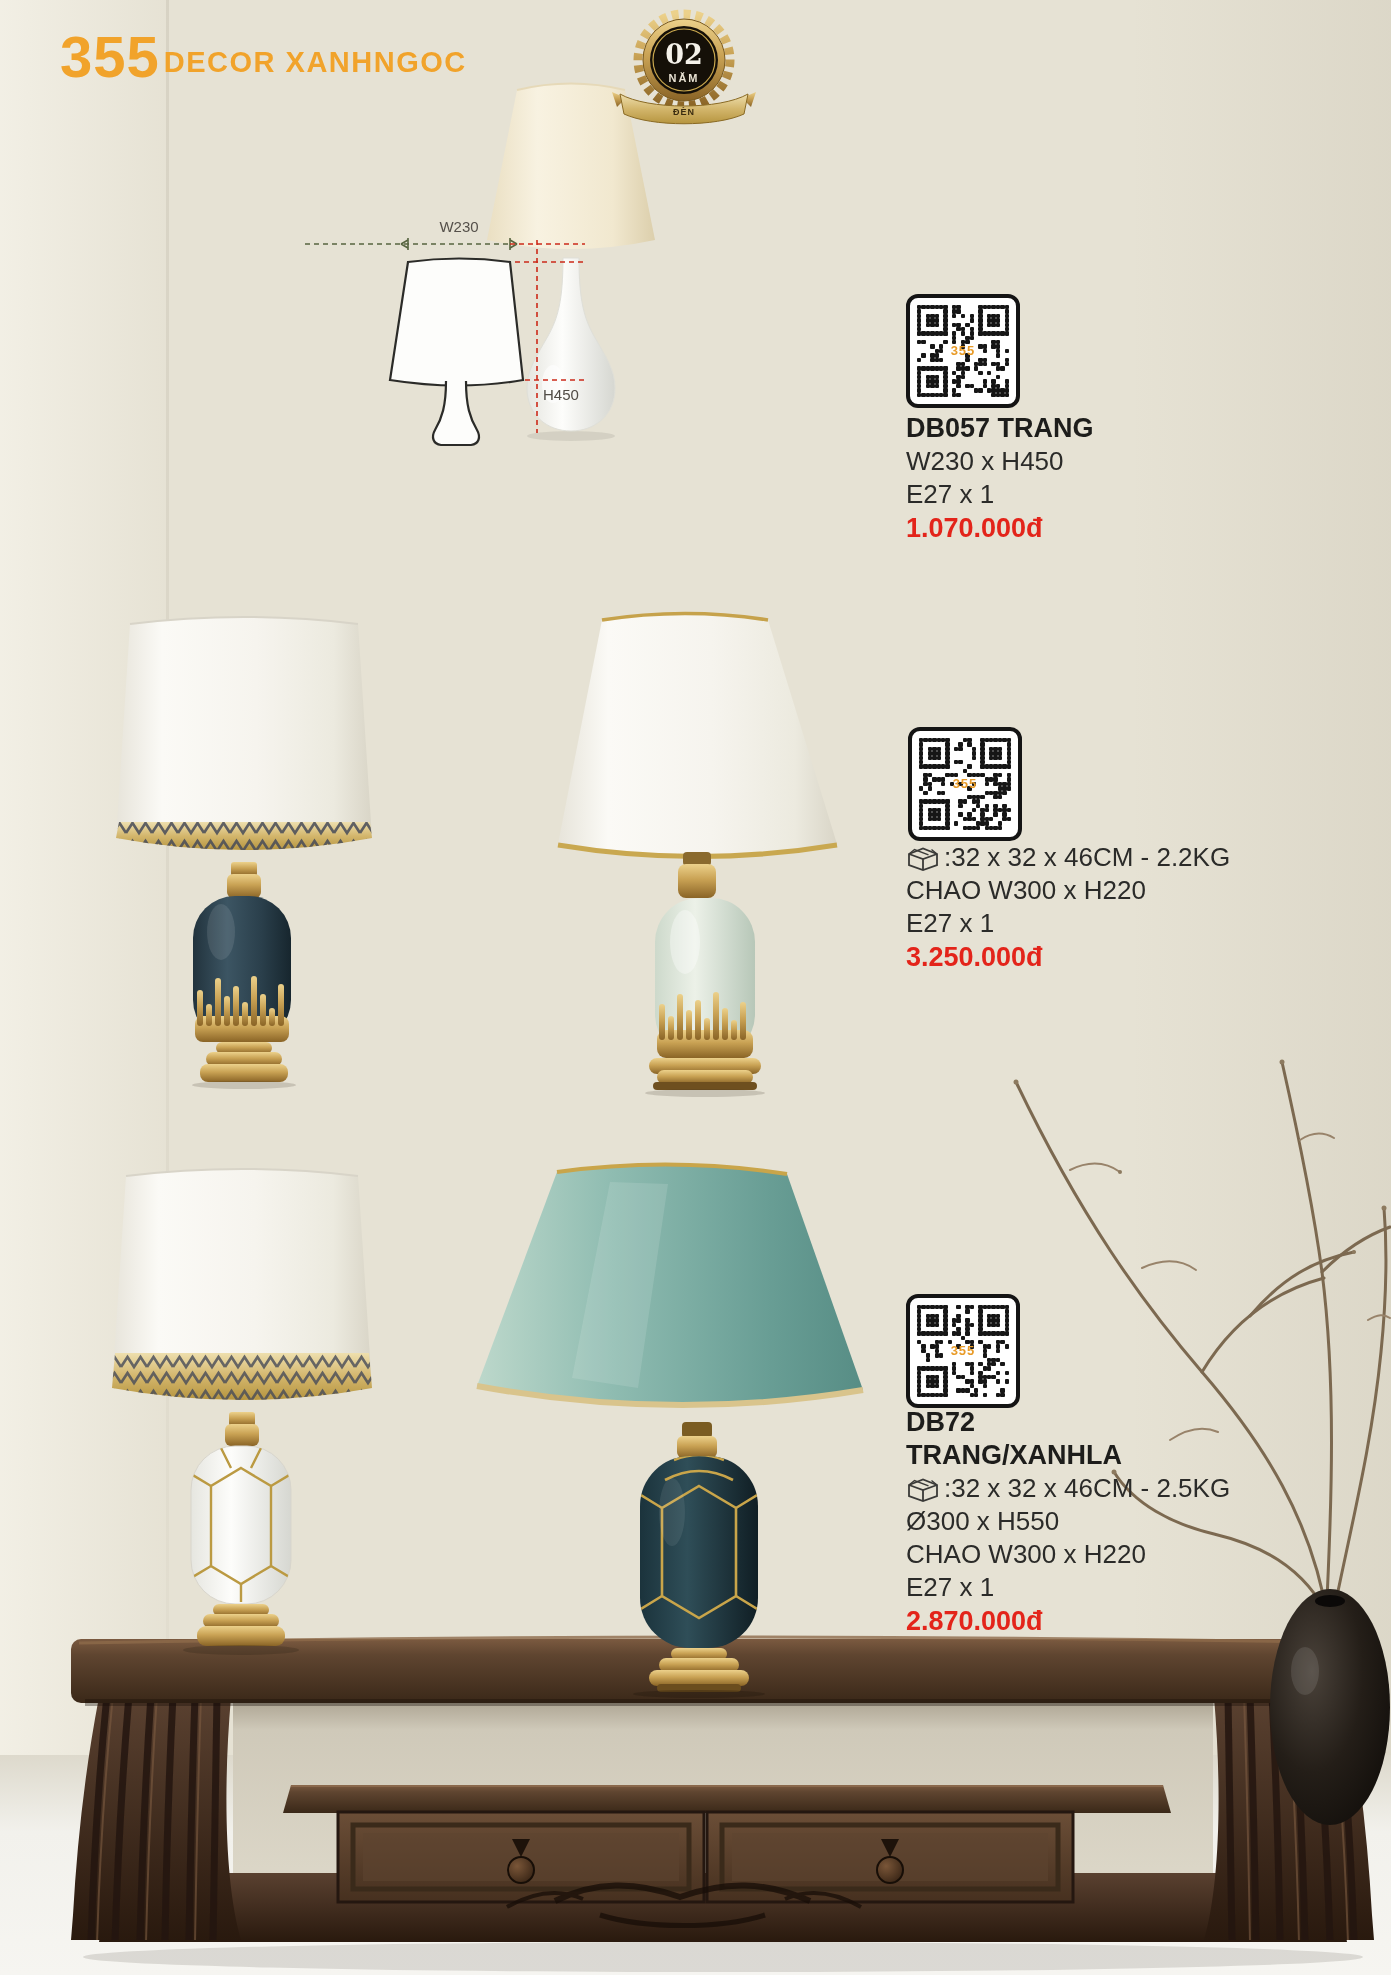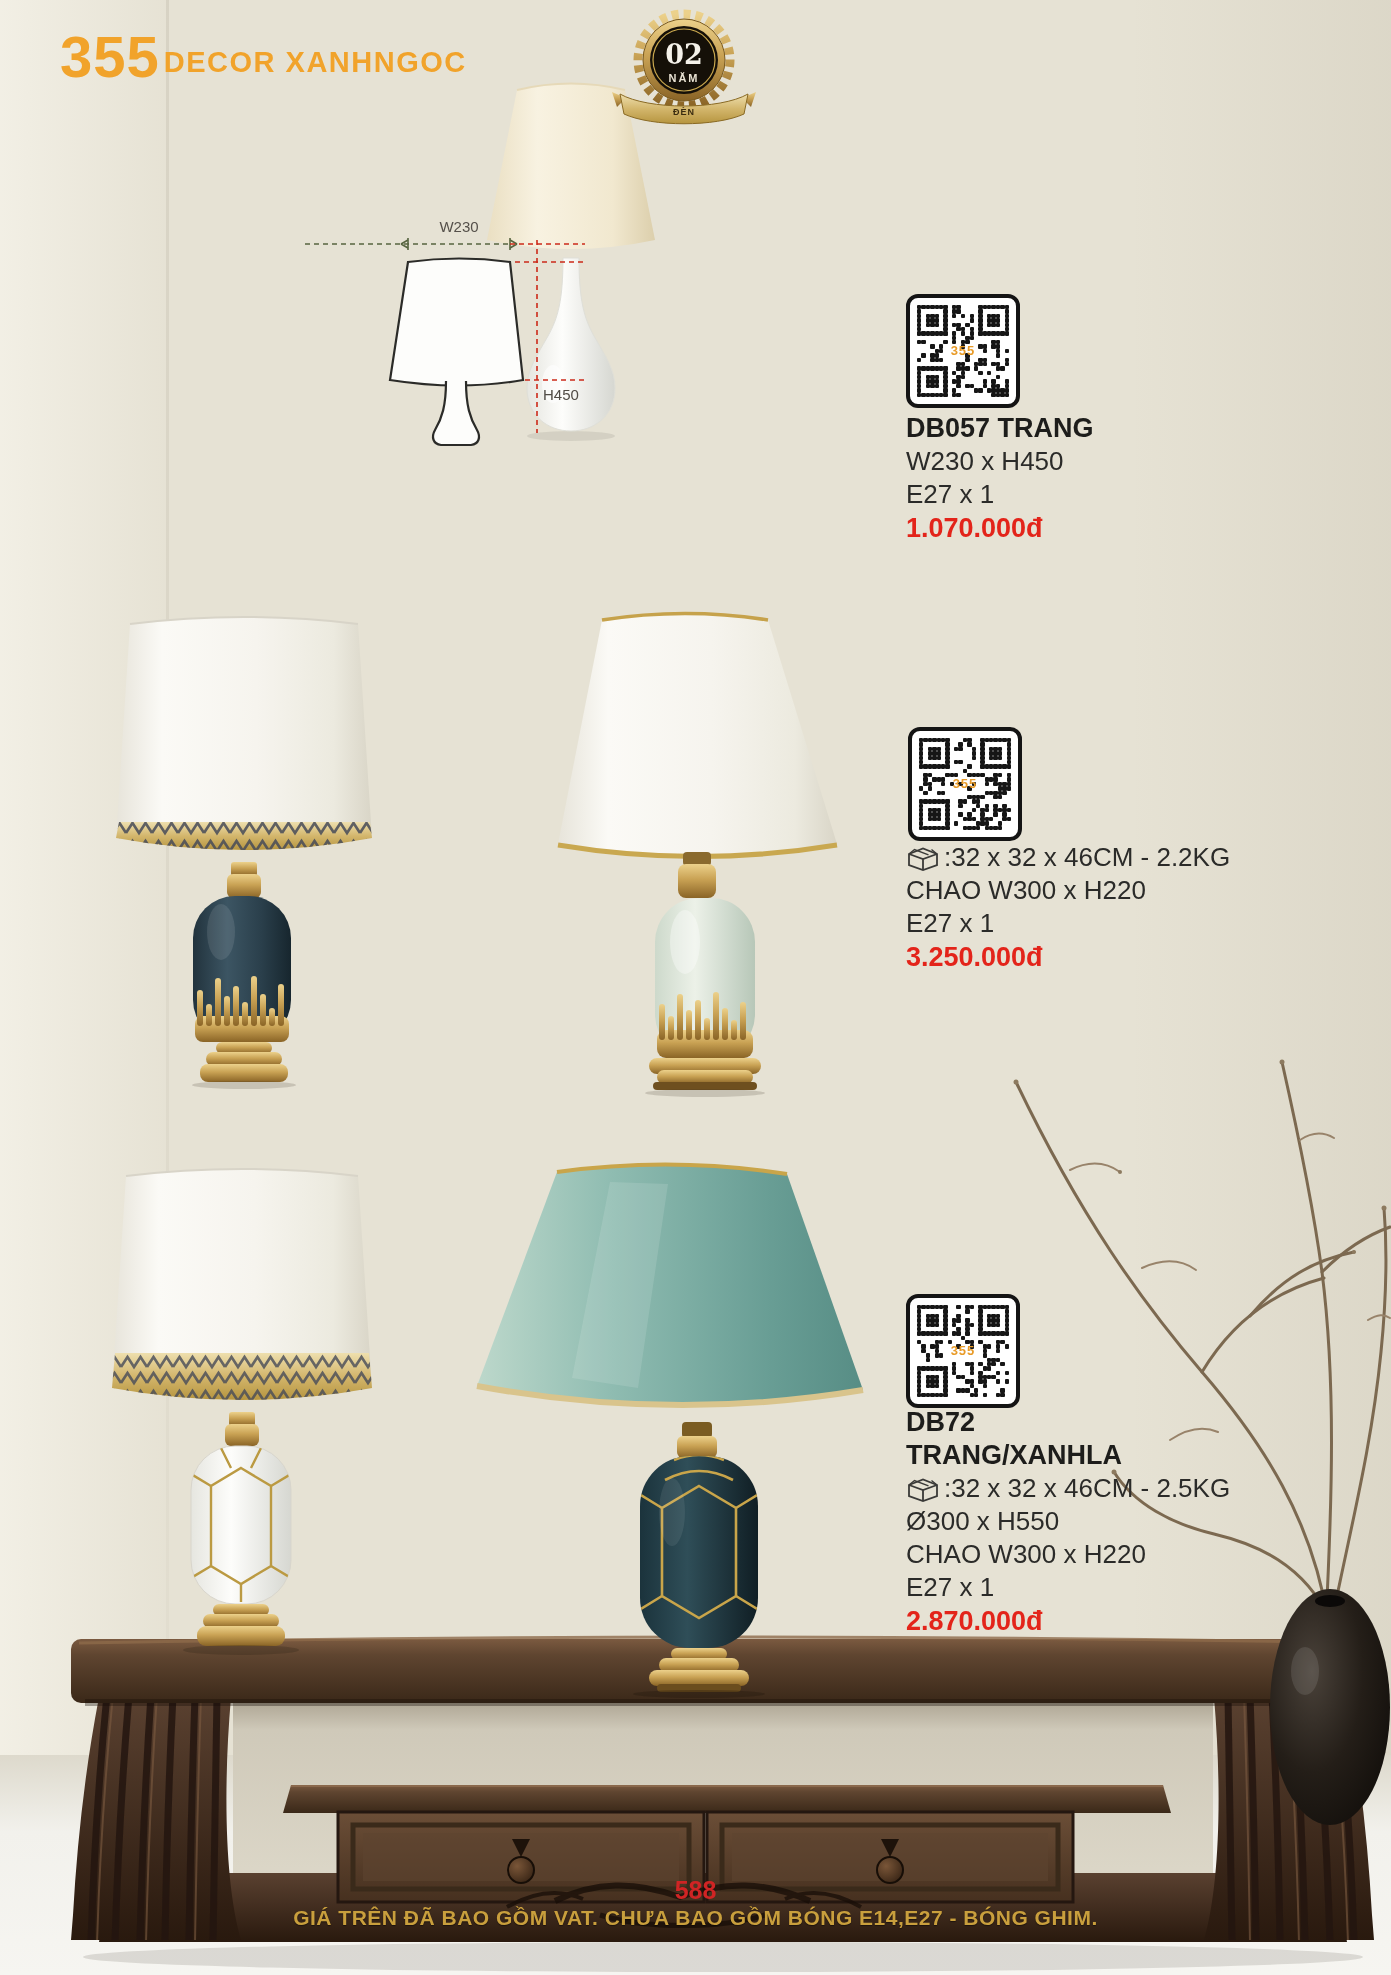--- a/index.html
+++ b/index.html
@@ -1040,16 +1040,14 @@
         <path d="M3,9 L8.5,4.5 L22.5,9.8 M31,9 L25.5,4.5" fill="none" stroke="#3a3a38" stroke-width="1.4"></path>
       </svg>
       <span>:32 x 32 x 46CM - 2.5KG</span>
     </div>
     <div class="p-line">Ø300 x H550</div>
     <div class="p-line">CHAO W300 x H220</div>
     <div class="p-line">E27 x 1</div>
     <div class="p-price">2.870.000đ</div>
   </div>
 
-  <div class="abs page-num">588</div>
-  <div class="abs footer-note">GIÁ TRÊN ĐÃ BAO GỒM VAT. CHƯA BAO GỒM BÓNG E14,E27 - BÓNG GHIM.</div>
 
 </div>
 
 </body></html>

